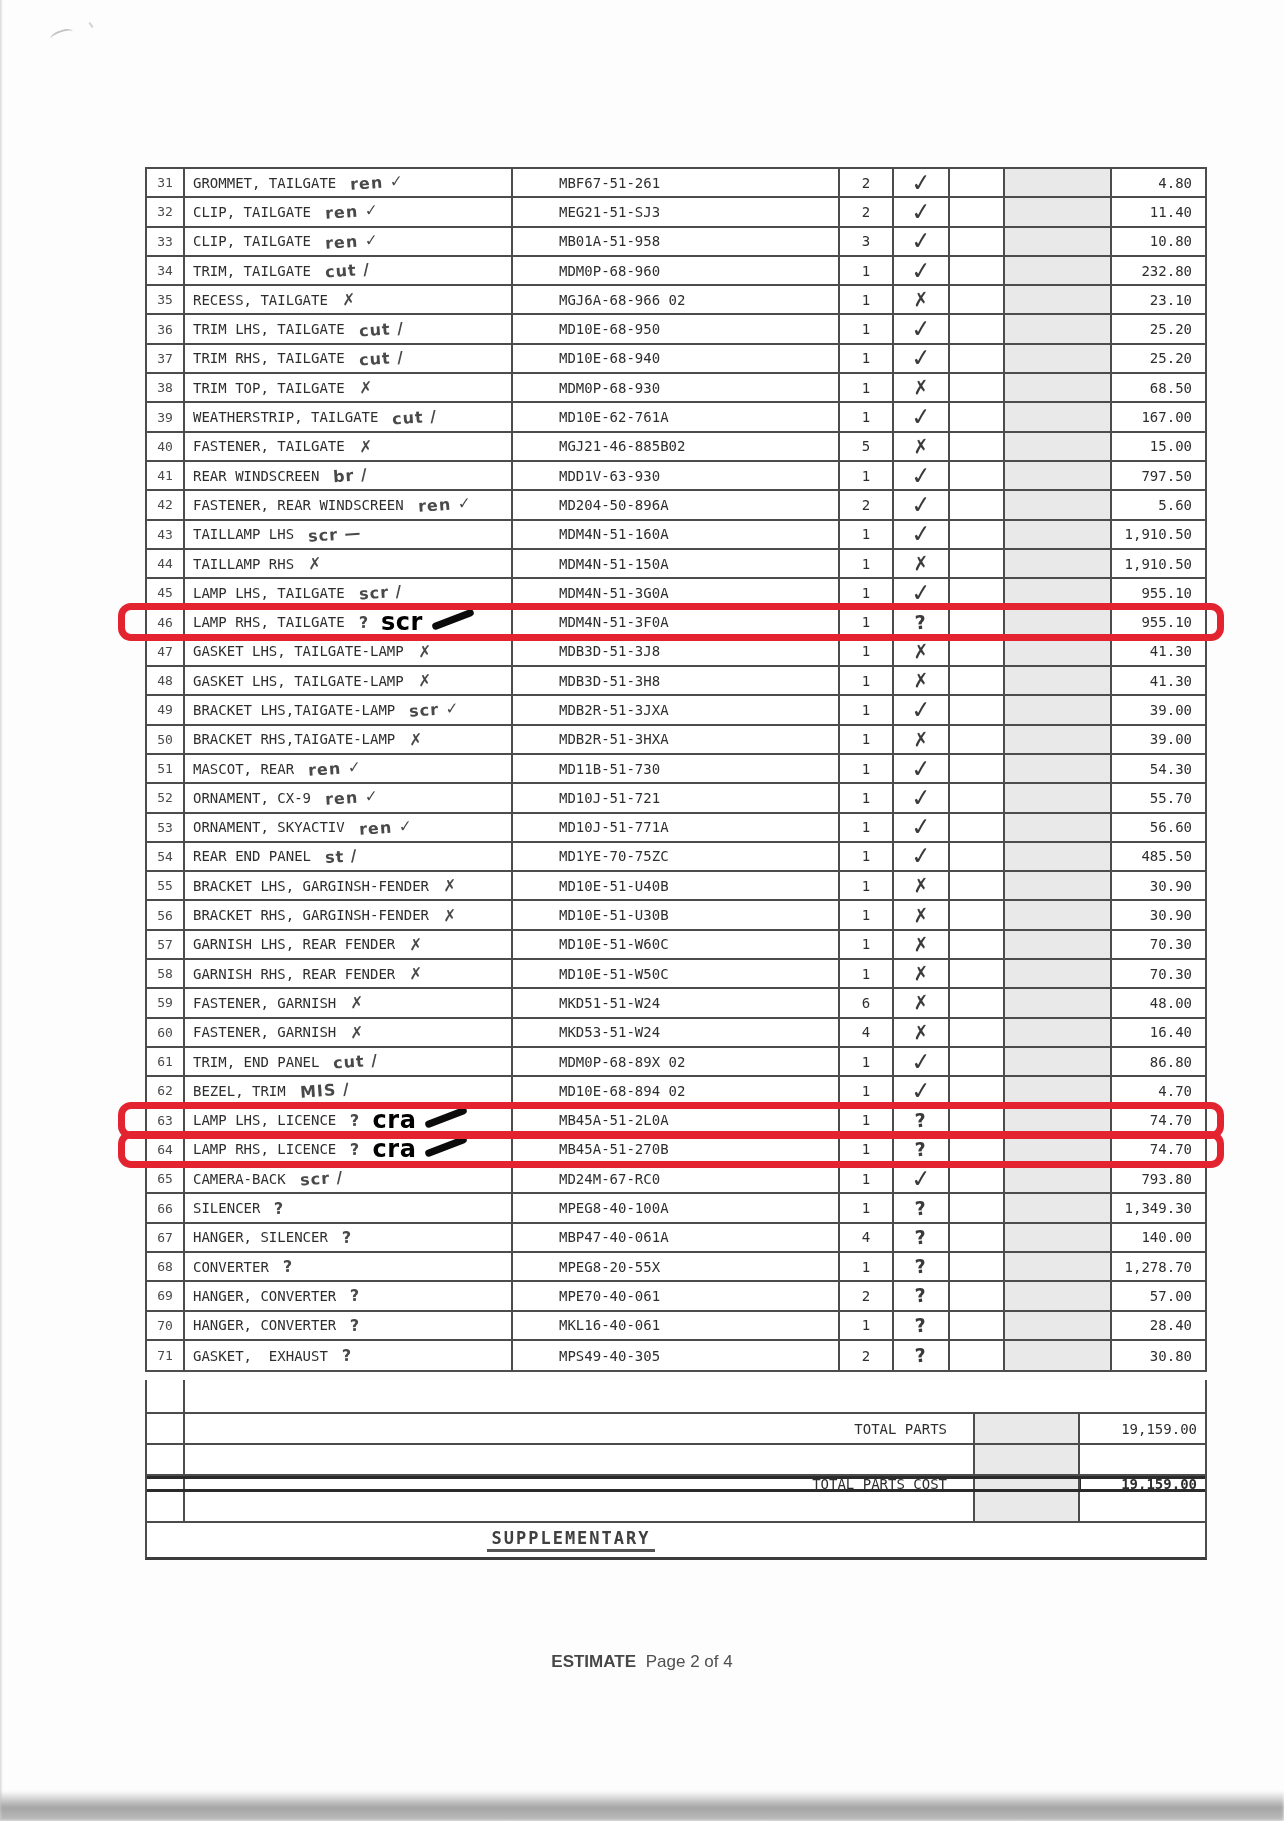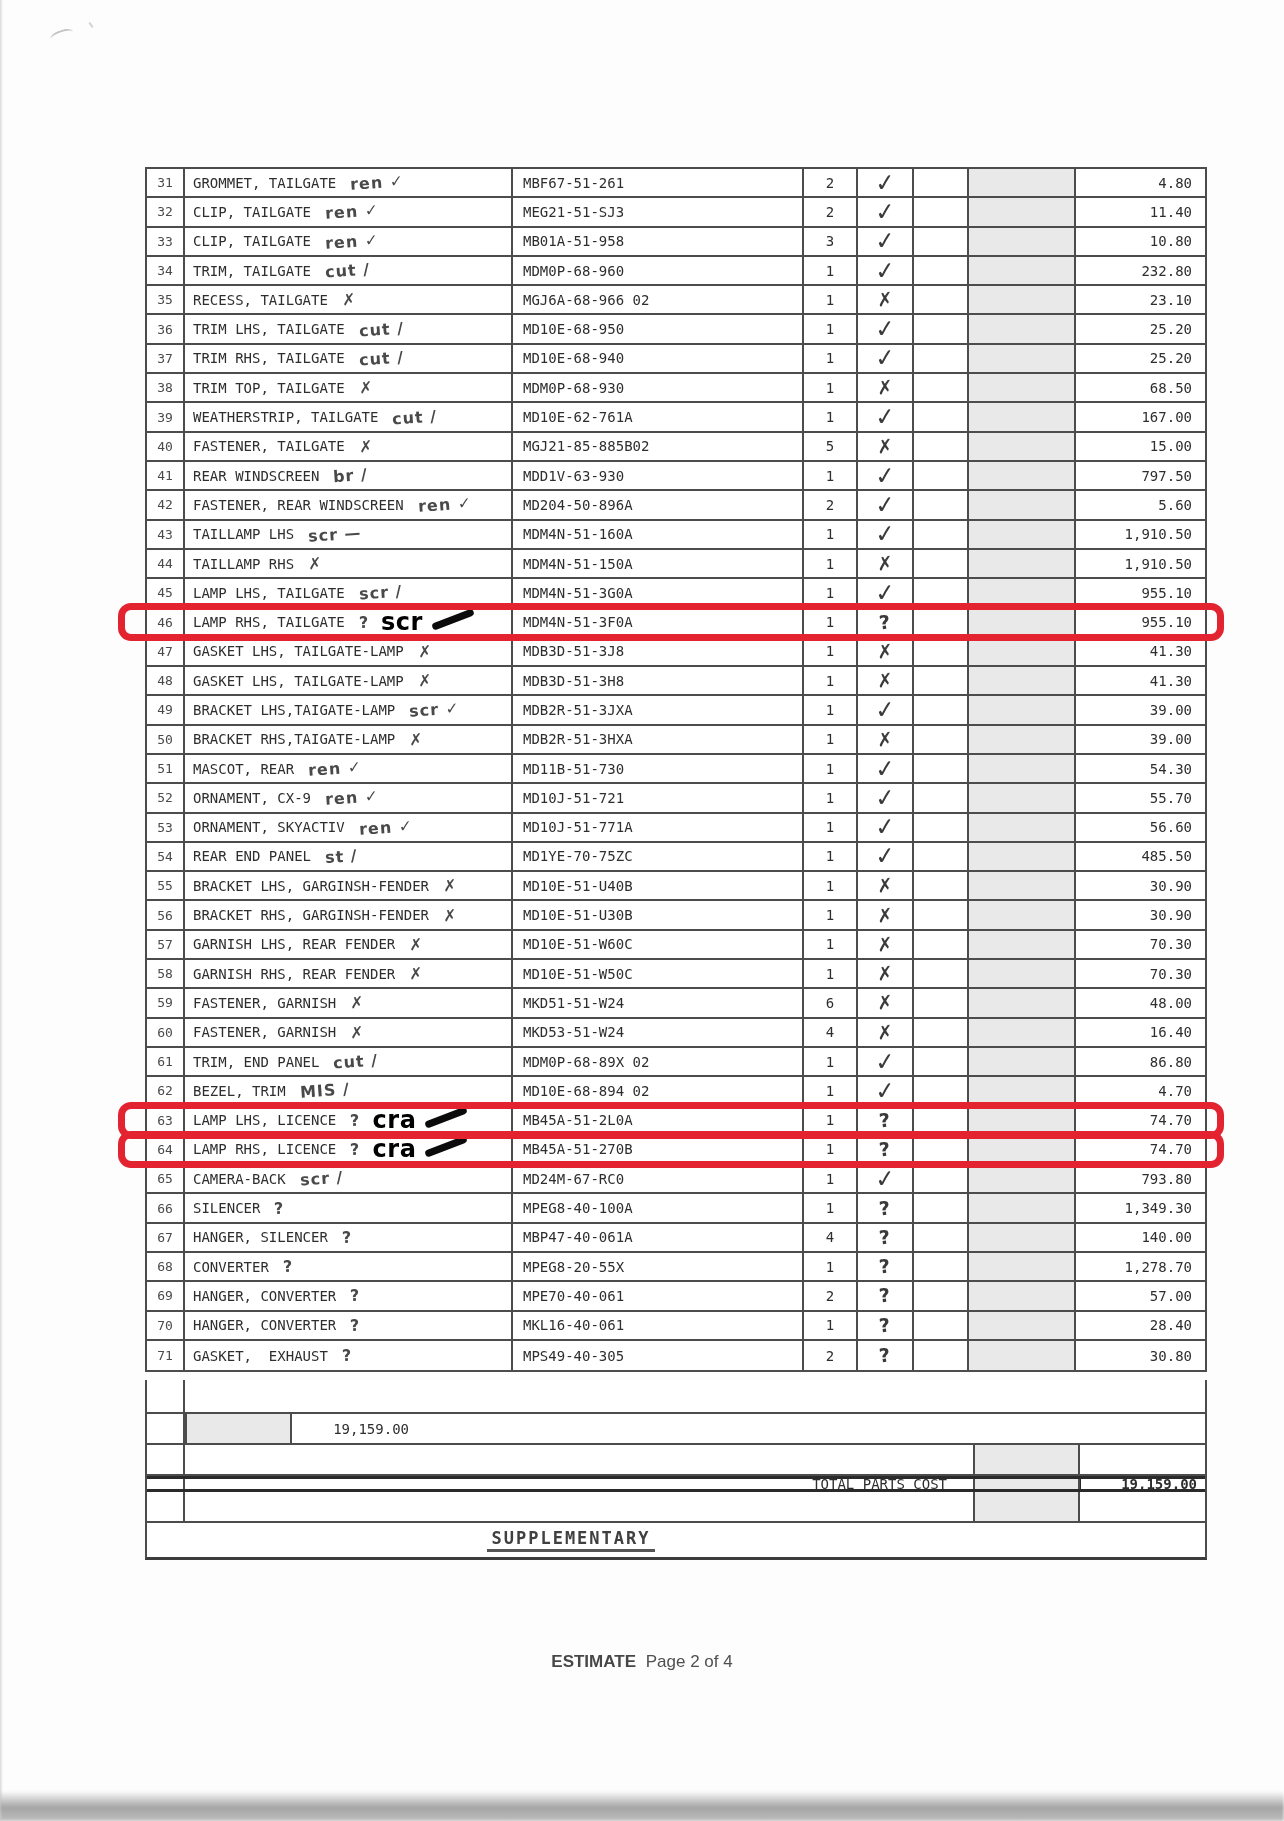--- a/index.html
+++ b/index.html
@@ -19,21 +19,21 @@
   .etable{
     position:absolute;left:145px;top:167px;width:1062px;
     border:2px solid #4c4c4c;box-sizing:border-box;background:#fff;
   }
   .row{display:flex;height:29.3px;border-bottom:2px solid #4c4c4c;position:relative;box-sizing:border-box;}
   .row:last-child{border-bottom:none;}
   .cell{border-right:2px solid #4c4c4c;box-sizing:border-box;display:flex;align-items:center;overflow:visible;}
   .typed{font-family:"DejaVu Sans Mono",monospace;font-size:14px;color:#2e2e2e;white-space:pre;}
   .num{width:38px;justify-content:center;font-size:13px;color:#4a4a4a;font-family:"DejaVu Sans Mono",monospace;}
   .desc{width:328px;padding-left:8px;}
-  .part{width:291px;padding-left:10px;}
+  .part{width:291px;padding-left:10px;margin-left:36px;}
   .qty{width:54px;justify-content:center;}
   .chk{width:56px;justify-content:center;}
   .blank{width:55px;}
   .shade{width:107px;background:#e9e9e9;}
   .price{flex:1;justify-content:flex-end;padding-right:13px;border-right:none;}
   .hand{
     font-family:"DejaVu Sans",sans-serif;font-weight:700;color:#3a3a3a;
     transform:rotate(-4deg);display:inline-block;
   }
   .note{font-size:16px;margin-left:14px;letter-spacing:1px;opacity:.92;}
@@ -241,21 +241,21 @@
     <div class="cell price typed">167.00</div>
 
   </div>
     <div class="row">
     <div class="cell num">40</div>
     <div class="cell desc">
       <span class="typed">FASTENER, TAILGATE</span>
       <span class="hand note">✗</span>
 
     </div>
-    <div class="cell part typed">MGJ21-85-885B02</div>
+    <div class="cell part typed">MGJ21-46-885B02</div>
     <div class="cell qty typed">5</div>
     <div class="cell chk">
       <span class="hand mark-glyph mark-cross">✗</span>
     </div>
     <div class="cell blank"></div>
     <div class="cell shade"></div>
     <div class="cell price typed">15.00</div>
 
   </div>
     <div class="row">
@@ -790,20 +790,21 @@
   </div>
   </div>
 
 <div class="tsection">
   <div class="trow gap">
     <div class="t-num"></div>
     <div class="t-rest"></div>
   </div>
   <div class="trow">
     <div class="t-num"></div>
+    <div class="t-label typed">TOTAL PARTS</div>
     <div class="t-shade"></div>
     <div class="t-price typed">19,159.00</div>
   </div>
   <div class="trow">
     <div class="t-num"></div>
     <div class="t-label"></div>
     <div class="t-shade"></div>
     <div class="t-price"></div>
   </div>
   <div class="trow heavy">

